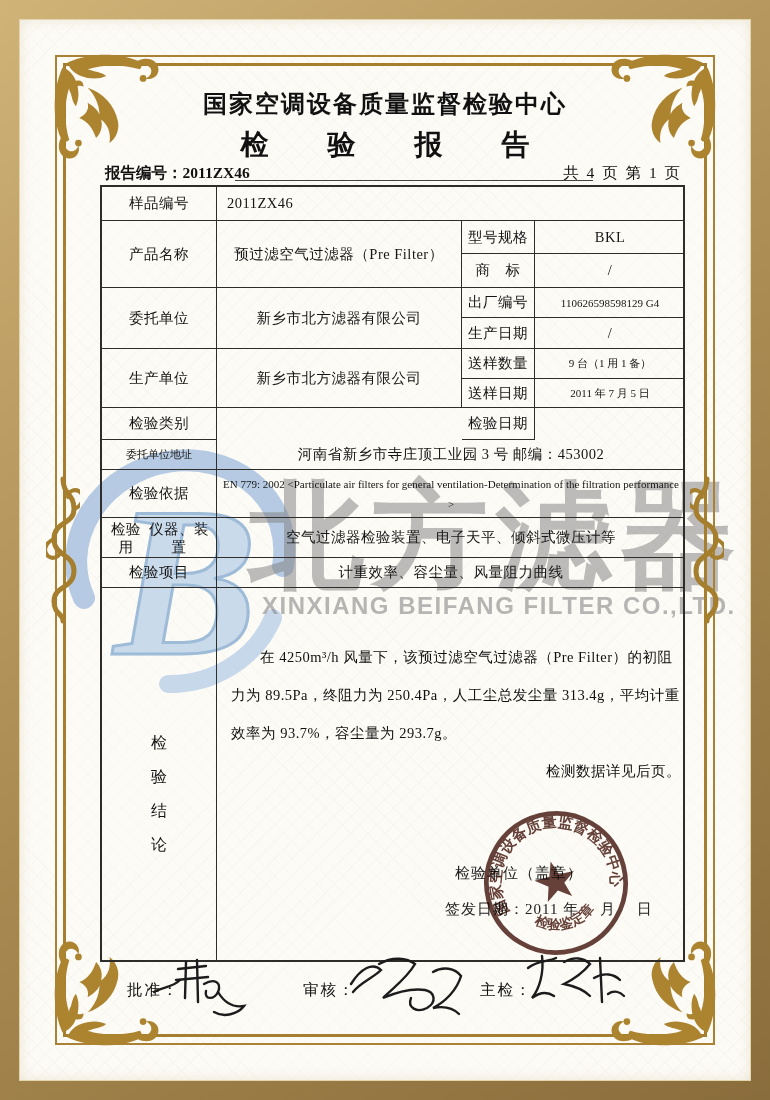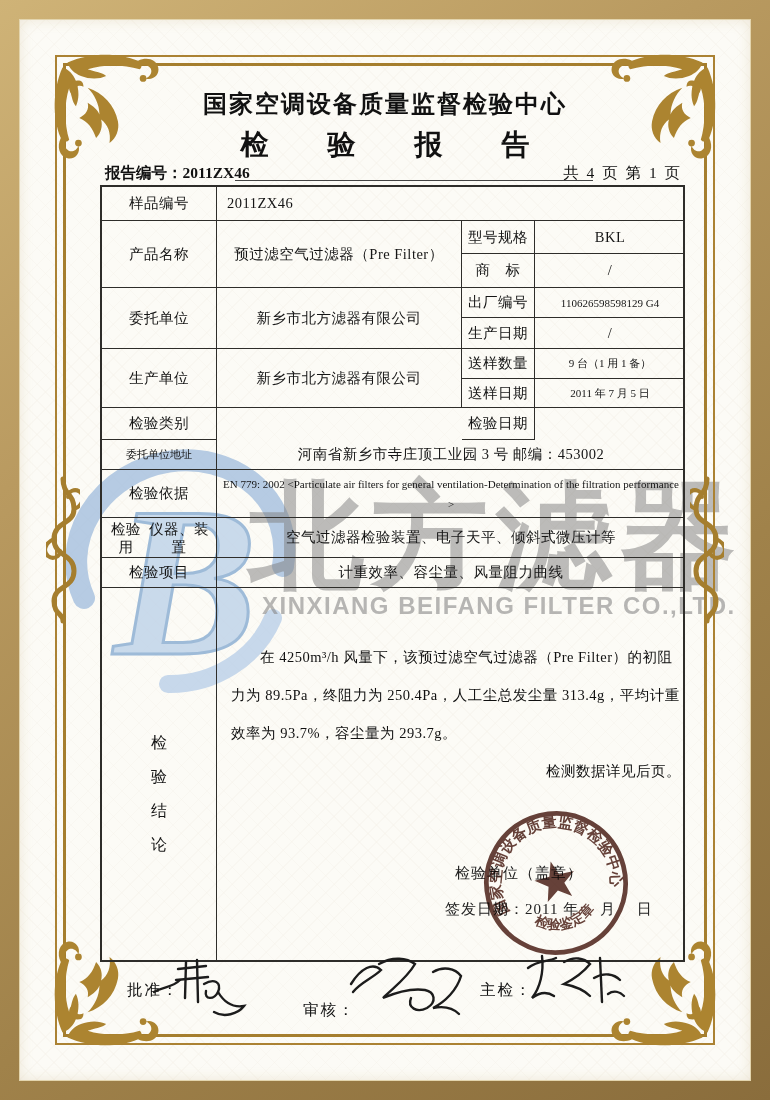--- a/index.html
+++ b/index.html
@@ -54,21 +54,21 @@
   .c.concl-body{flex-direction:column;justify-content:flex-start;align-items:flex-end;
                 padding:50px 4px 0 14px;text-align:left;}
   .concl-body p{margin:0;text-indent:2em;font-size:14.5px;line-height:38px;color:#101010;}
   
   .sig-unit{position:absolute;left:455px;top:864px;z-index:3;font-size:15px;color:#222;letter-spacing:1px;}
   .sig-date{position:absolute;left:445px;top:900px;z-index:3;font-size:15px;color:#222;letter-spacing:1px;}
   .stamp{position:absolute;left:477px;top:804px;width:158px;height:158px;z-index:4;
          transform:rotate(-14deg);mix-blend-mode:multiply;opacity:.92;}
   
   .foot-label{position:absolute;z-index:3;font-size:15.5px;color:#111;letter-spacing:2px;top:980px;}
-  .fl-approve{left:104px;margin-left:23px;} .fl-review{left:303px;margin-top:20px;} .fl-chief{left:480px;}
+  .fl-approve{left:104px;margin-left:23px;} .fl-review{left:303px;} .fl-chief{left:480px;}
   .sig-svg{position:absolute;z-index:4;}
   .sig1{left:150px;top:950px;} .sig2{left:345px;top:948px;} .sig3{left:520px;top:948px;}
 </style>
 </head>
 <body>
 
 <div class="page">
   <div class="paper"></div>
 
   <svg class="wm-logo" viewBox="0 0 260 260">

